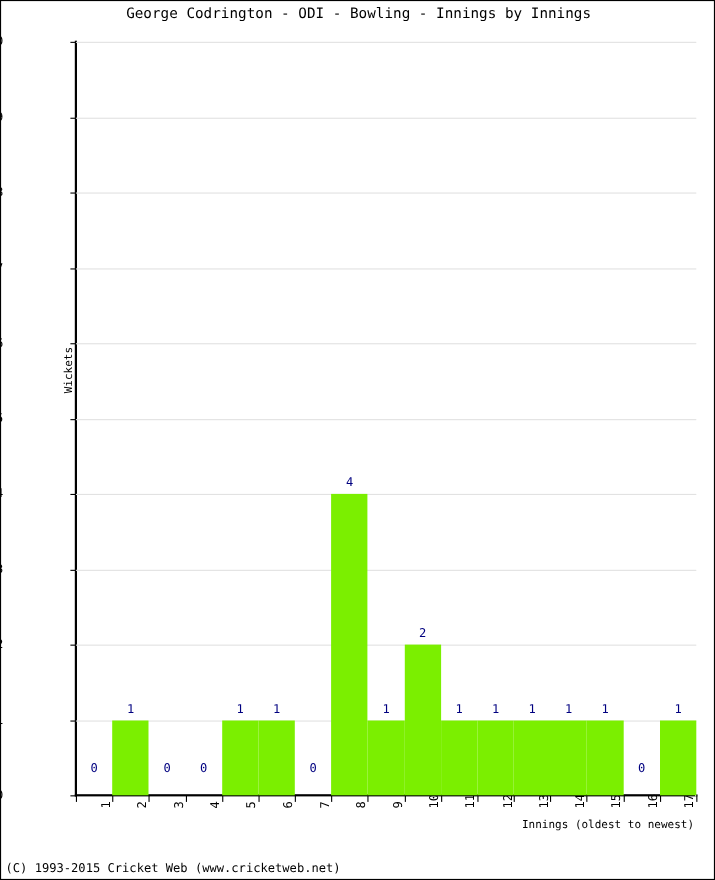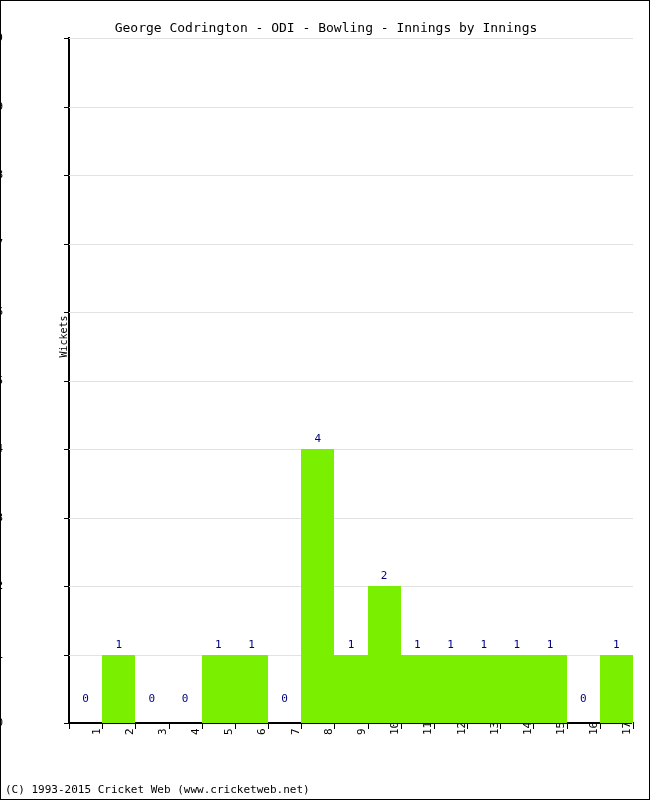--- a/index.html
+++ b/index.html
@@ -26,21 +26,20 @@
   #chart-title {
     position: absolute;
     left: 0;
     top: 4px;
     width: 650px;
     text-align: center;
     font-size: 13px;
     color: #000000;
     letter-spacing: 0px;
     white-space: pre;
-    margin-top: 15px;
   }
   
   #plot {
     position: absolute;
     left: 68px;
     top: 37px;
     width: 564px;
     height: 685px;
   }
   #plot-frame-left {
@@ -269,16 +268,17 @@
       <div class="ytick-label" style="top: 510.5px;">3</div>
       <div class="ytick-label" style="top: 442px;">4</div>
       <div class="ytick-label" style="top: 373.5px;">5</div>
       <div class="ytick-label" style="top: 305px;">6</div>
       <div class="ytick-label" style="top: 236.5px;">7</div>
       <div class="ytick-label" style="top: 168px;">8</div>
       <div class="ytick-label" style="top: 99.5px;">9</div>
       <div class="ytick-label" style="top: 31px;">10</div>
     </div>
 
+  <div id="x-axis-title">Innings (oldest to newest)</div>
 
   <div id="footer-text">(C) 1993-2015 Cricket Web (www.cricketweb.net)</div>
 
 </div>
 
 </body></html>

